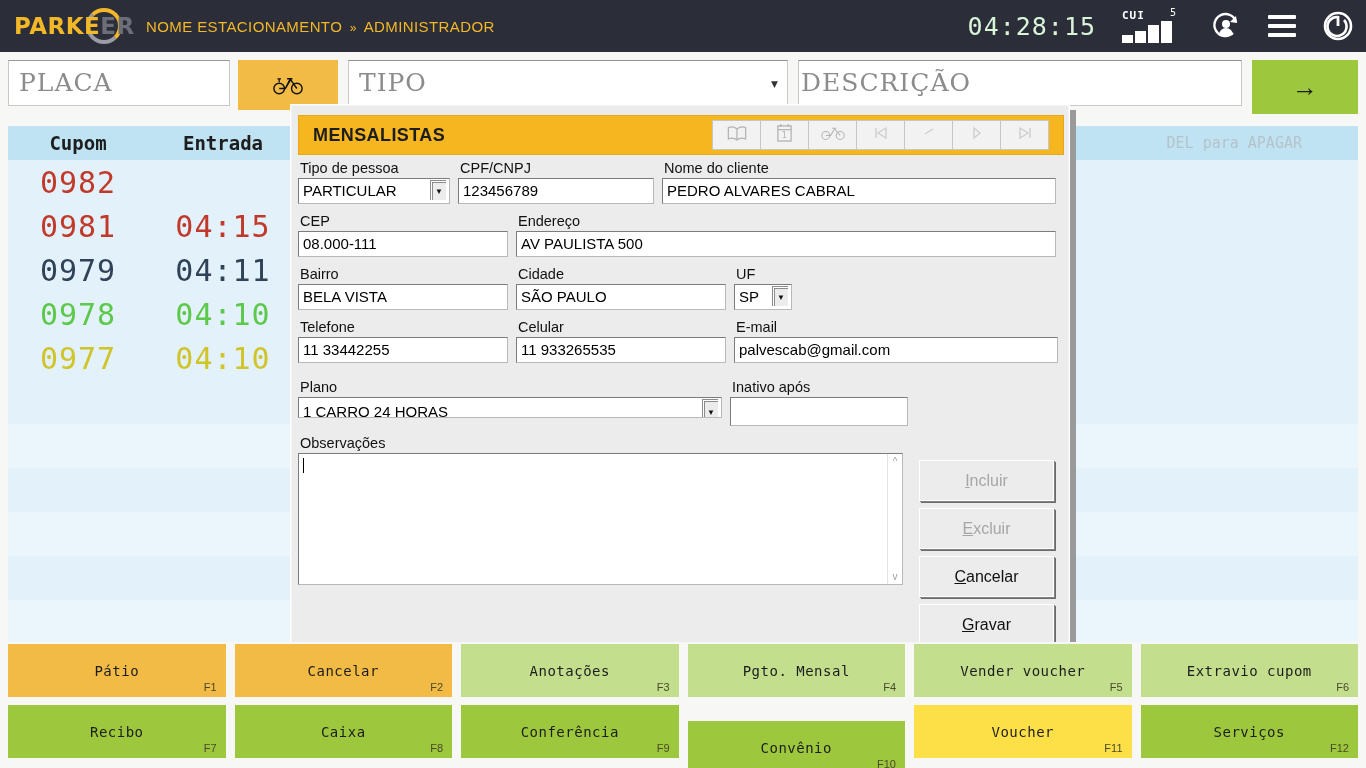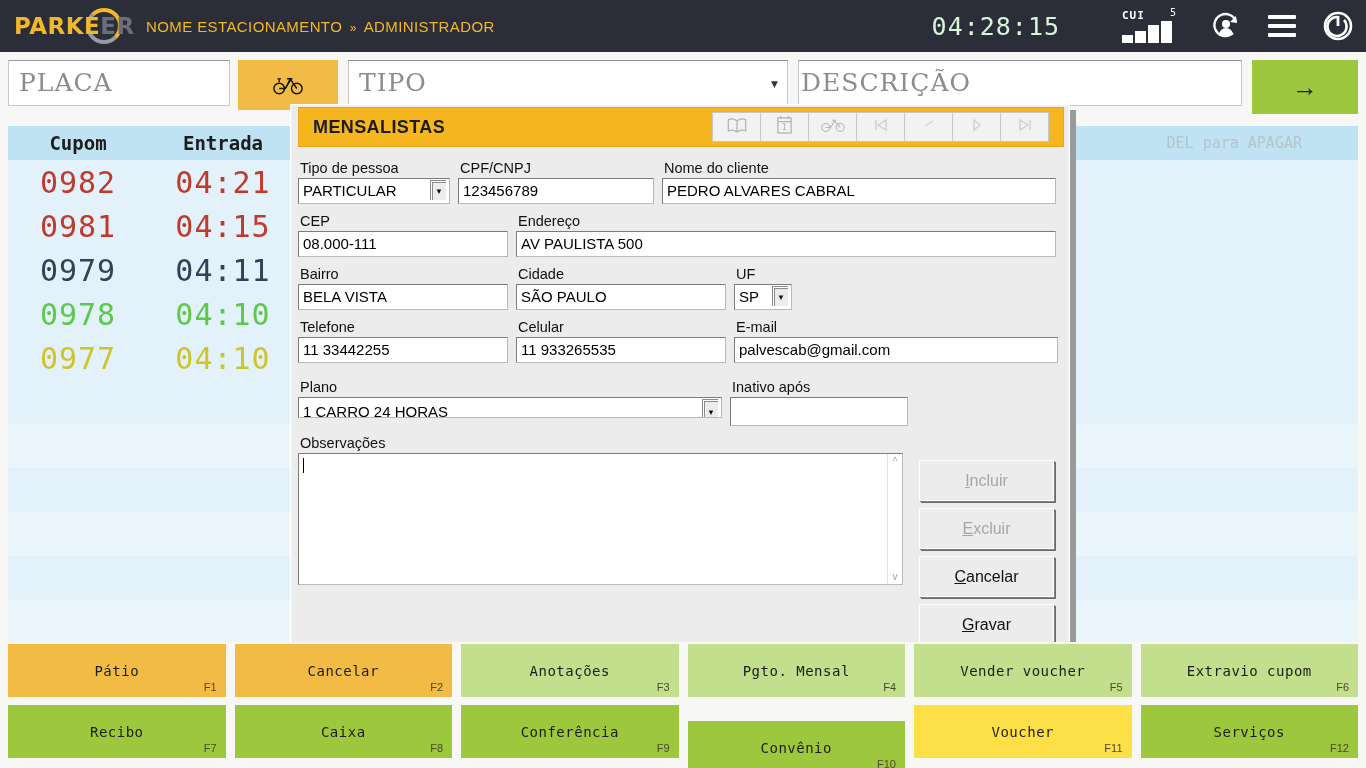--- a/index.html
+++ b/index.html
@@ -40,21 +40,21 @@
   }
   .breadcrumb .arrow { font-size: 12px; padding: 0 3px; }
   .header-right {
     margin-left: auto; display: flex; align-items: center; gap: 0px; height: 52px;
   }
   .clock {
     color: #d8f5d8; font-family: "DejaVu Sans Mono", monospace;
     font-size: 25px; letter-spacing: 1px; margin-right: 26px;
   }
   .signal {
-    position: relative; width: 58px; height: 38px; margin-right: 18px; margin-left: 36px;
+    position: relative; width: 58px; height: 38px; margin-right: 18px;
   }
   .signal .cui {
     position: absolute; top: 2px; left: 0; color: #fff;
     font-family: "DejaVu Sans Mono", monospace; font-size: 11px; font-weight: bold;
     letter-spacing: 1px;
   }
   .signal .num {
     position: absolute; top: 0px; right: 4px; color: #fff; font-size: 10px;
     font-family: "DejaVu Sans Mono", monospace;
   }
@@ -154,21 +154,21 @@
   .modal-shadow {
     position: absolute; left: 296px; top: 110px; width: 780px; height: 550px;
     background: #9a9a9a;
   }
   .modal {
     position: absolute; left: 290px; top: 104px; width: 780px; height: 550px;
     background: #ececec; border: 1px solid #ffffff;
     box-shadow: inset 0 0 0 1px #f4f4f4;
   }
   .modal-title {
-    position: absolute; left: 7px; top: 2px; width: 766px; height: 40px;
+    position: absolute; left: 7px; top: 10px; width: 766px; height: 40px;
     background: #f5b61f; border: 1px solid #e6a81a;
     display: flex; align-items: center;
   }
   .modal-title .t {
     margin-left: 14px; font-family: "Liberation Sans", sans-serif;
     font-weight: bold; font-size: 18px; color: #1d1d1d; letter-spacing: 0.4px;
   }
   .modal-tools { margin-left: auto; margin-right: 14px; display: flex; }
   .tbtn {
     width: 49px; height: 30px; background: #f2f2f2;
@@ -300,21 +300,20 @@
 
   <div class="table-area">
     <div class="trow head">
       <div class="th c1">Cupom</div>
       <div class="th c2">Entrada</div>
       <div class="th hint">DEL para APAGAR</div>
     </div>
     <div id="rows">
         <div class="trow">
           <div class="td c1" style="color:#c0392b">0982</div>
-          <div class="td c2" style="color:#c0392b">04:21</div>
         </div>
         <div class="trow">
           <div class="td c1" style="color:#c0392b">0981</div>
           <div class="td c2" style="color:#c0392b">04:15</div>
         </div>
         <div class="trow">
           <div class="td c1" style="color:#2f4257">0979</div>
           <div class="td c2" style="color:#2f4257">04:11</div>
         </div>
         <div class="trow">

